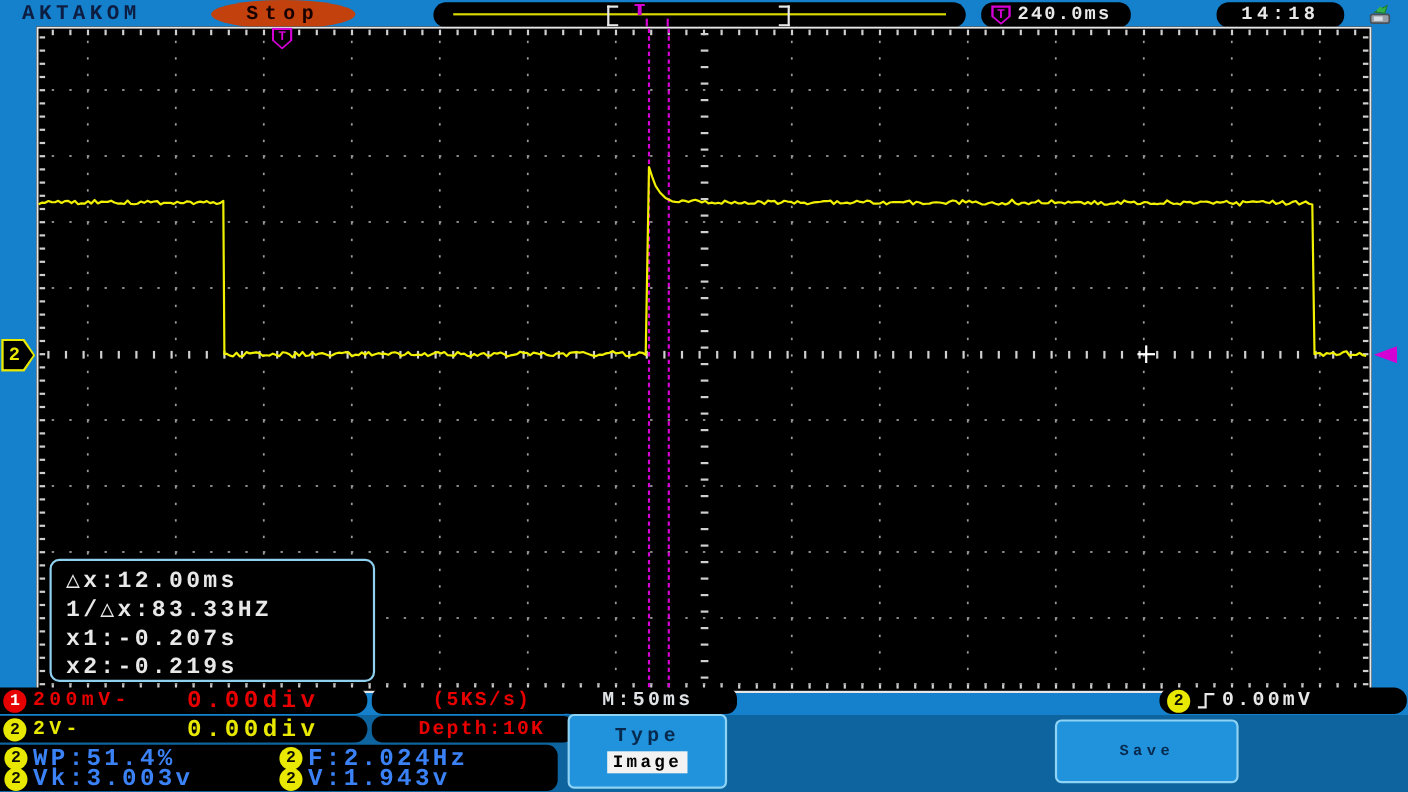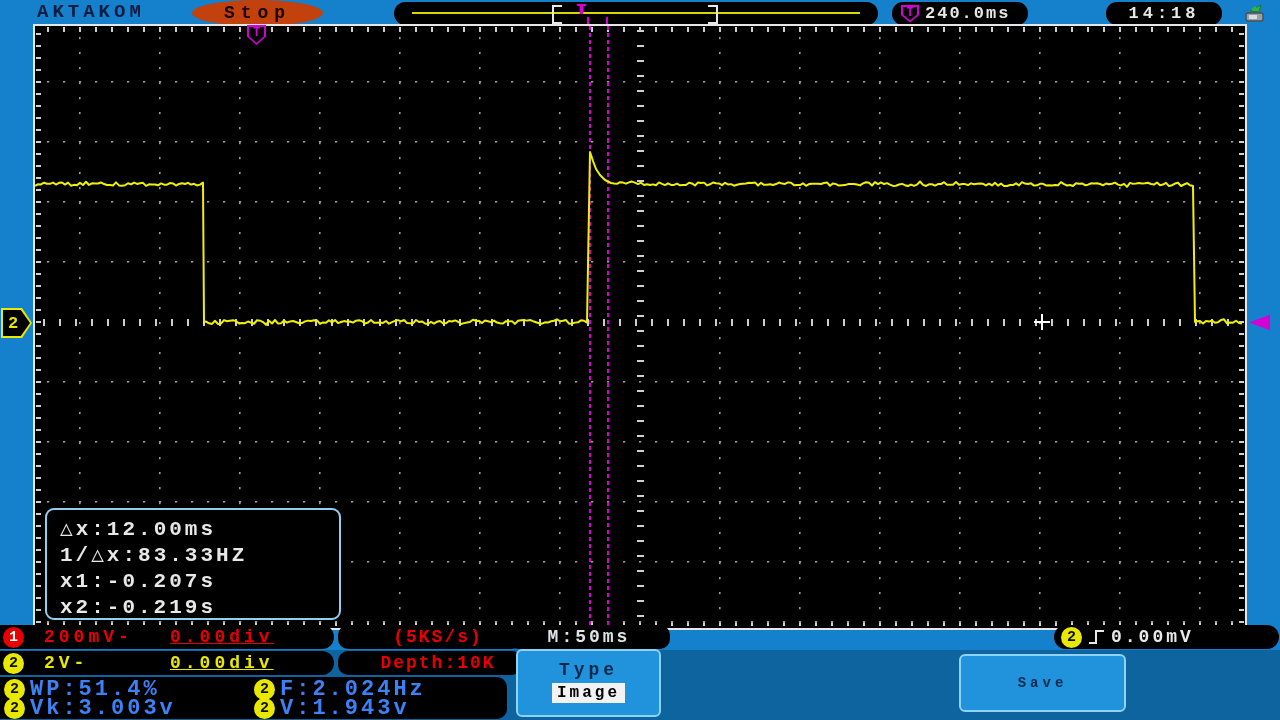--- a/index.html
+++ b/index.html
@@ -2,21 +2,21 @@
 <html><head>
 <meta charset="utf-8">
 <style>
   html,body{margin:0;padding:0;}
   body{width:1280px;height:720px;overflow:hidden;background:#1580cb;
        font-family:"Liberation Mono","DejaVu Sans Mono",monospace;}
   .abs{position:absolute;}
   #stage{position:relative;width:1280px;height:720px;background:#1580cb;}
 
   
-  .brand{left:37px;top:1px;font-size:19px;font-weight:bold;letter-spacing:4px;color:#0d1d42;}
+  .brand{left:20px;top:1px;font-size:19px;font-weight:bold;letter-spacing:4px;color:#0d1d42;}
   .stop-ellipse{left:192px;top:0;width:131px;height:26px;background:#c2410c;border-radius:50%;
     display:flex;align-items:center;justify-content:center;}
   .stop-ellipse span{color:#160000;font-size:18px;font-weight:bold;letter-spacing:6px;}
   .pill{background:#000;border-radius:12px;display:flex;align-items:center;}
   .scrollpill{left:394px;top:2px;width:484px;height:23px;}
   .scroll-line{position:absolute;left:18px;top:10px;width:448px;height:2px;background:#d8d800;}
   .bracket{position:absolute;top:3px;width:8px;height:15px;border:2px solid #e8e8e8;}
   .bracket.l{left:158px;border-right:none;}
   .bracket.r{left:314px;border-left:none;}
   .tmark-top{position:absolute;left:183px;top:1px;color:#d400d4;font-size:15px;font-weight:bold;line-height:15px;
@@ -54,22 +54,22 @@
 
   
   .menuband{left:0;top:650px;width:1280px;height:70px;background:#0e649f;}
   .chpill{left:0;width:334px;height:24px;background:#000;border-radius:0 12px 12px 0;
     display:flex;align-items:center;}
   .badge{width:21px;height:21px;border-radius:50%;display:flex;align-items:center;justify-content:center;
     font-size:15px;font-weight:bold;flex:0 0 auto;}
   .badge.red{background:#e60000;color:#fff;}
   .badge.yel{background:#e8e800;color:#101000;}
   .chpill .badge{margin-left:3px;}
-  .chpill .scale{font-size:18px;font-weight:bold;letter-spacing:4px;margin-left:20px;}
-  .chpill .offs{position:absolute;left:170px;font-size:18px;font-weight:bold;letter-spacing:4px;text-decoration:underline;}
+  .chpill .scale{font-size:18px;font-weight:bold;letter-spacing:4px;margin-left:6px;}
+  .chpill .offs{position:absolute;left:170px;font-size:22px;font-weight:bold;letter-spacing:4px;}
   .red-t{color:#e80000;}  .yel-t{color:#e8e800;}
   .smallpill{left:338px;width:168px;height:24px;background:#000;border-radius:10px;
     display:flex;align-items:center;justify-content:center;padding-left:16px;}
   .smallpill span{font-size:18px;font-weight:bold;letter-spacing:2px;}
   .mpill{left:508px;top:625px;width:162px;height:24px;background:#000;border-radius:10px;
     display:flex;align-items:center;justify-content:center;}
   .mpill span{color:#dfe3e6;font-size:18px;font-weight:bold;letter-spacing:3px;}
   .tlevelpill{left:1054px;top:625px;width:225px;height:24px;background:#000;border-radius:12px;
     display:flex;align-items:center;}
   .tlevelpill .badge{margin-left:7px;}

